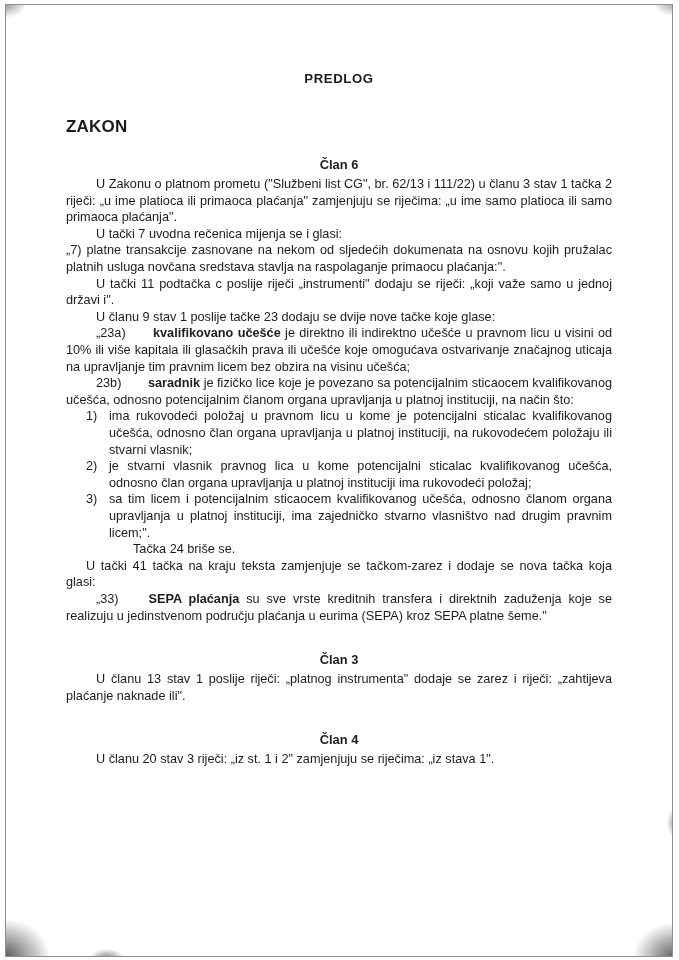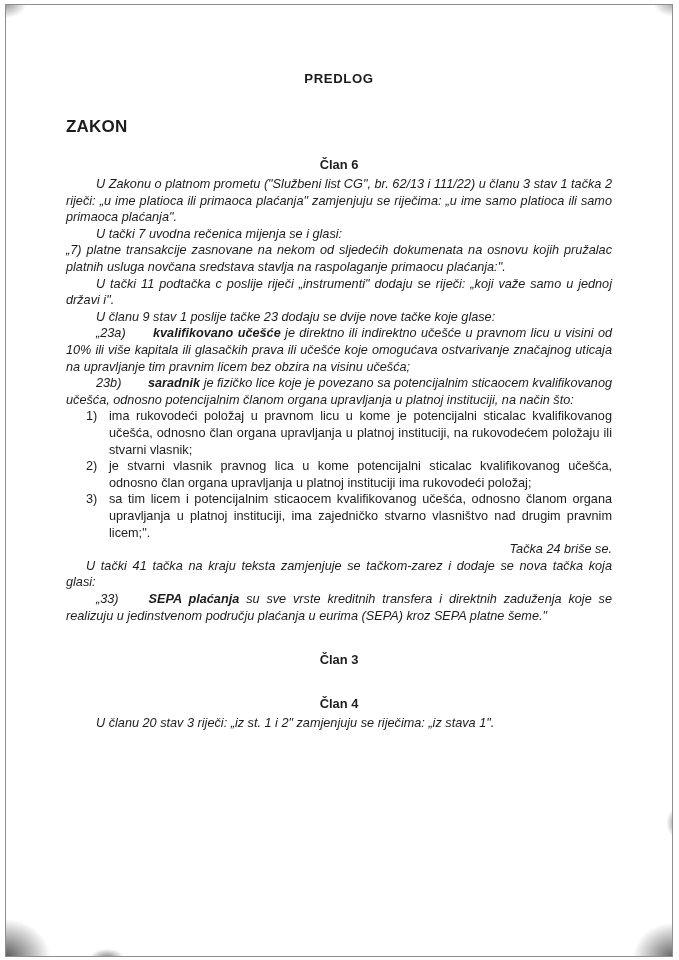--- a/index.html
+++ b/index.html
@@ -42,37 +42,36 @@
     margin: 21px 0 3px 0;
     text-align: center;
     font-size: 12.9px;
     font-weight: bold;
     line-height: 17px;
   }
   .heading.wide-top { margin-top: 27px; }
   .para {
     margin: 0;
     text-align: justify;
-    font-style: italic;
   }
   .indent { text-indent: 30px; }
   .indent-sm { text-indent: 20px; }
   .law-list { margin: 0; }
   .list-item {
     margin: 0;
     position: relative;
     padding-left: 43px;
     text-align: justify;
   }
   .list-item .num {
     position: absolute;
     left: 20px;
     top: 0;
   }
-  .hang { margin-left: 67px; text-align: right; }
+  .hang { margin-left: 67px; text-align: left; }
   b { font-weight: bold; padding-left: 23px; }
   
   .corner { position: absolute; pointer-events: none; }
   .c-tl { top: -2px; left: -2px; width: 24px; height: 16px;
           background: radial-gradient(ellipse at top left, rgba(45,45,45,.55), transparent 68%); }
   .c-tr { top: -2px; right: -2px; width: 22px; height: 14px;
           background: radial-gradient(ellipse at top right, rgba(45,45,45,.45), transparent 68%); }
   .c-bl { bottom: -2px; left: -2px; width: 50px; height: 42px;
           background: radial-gradient(ellipse at bottom left, rgba(25,25,25,.75), transparent 66%); }
   .c-br { bottom: -2px; right: -2px; width: 44px; height: 38px;
@@ -116,18 +115,19 @@
       <p class="list-item"><span class="num">1)</span><span>ima rukovodeći položaj u pravnom licu u kome je potencijalni sticalac kvalifikovanog učešća, odnosno član organa upravljanja u platnoj instituciji, na rukovodećem položaju ili stvarni vlasnik;</span></p>
       <p class="list-item"><span class="num">2)</span><span>je stvarni vlasnik pravnog lica u kome potencijalni sticalac kvalifikovanog učešća, odnosno član organa upravljanja u platnoj instituciji ima rukovodeći položaj;</span></p>
       <p class="list-item"><span class="num">3)</span><span>sa tim licem i potencijalnim sticaocem kvalifikovanog učešća, odnosno članom organa upravljanja u platnoj instituciji, ima zajedničko stvarno vlasništvo nad drugim pravnim licem;".</span></p>
     </div>
 
     <p class="para hang">Tačka 24 briše se.</p>
     <p class="para indent-sm">U tački 41 tačka na kraju teksta zamjenjuje se tačkom-zarez i dodaje se nova tačka koja glasi:</p>
     <p class="para indent"><span>„33) </span><b>SEPA plaćanja</b><span> su sve vrste kreditnih transfera i direktnih zaduženja koje se realizuju u jedinstvenom području plaćanja u eurima (SEPA) kroz SEPA platne šeme."</span></p>
 
     <h2 class="heading wide-top">Član 3</h2>
+    <p class="para indent">U članu 13 stav 1 poslije riječi: „platnog instrumenta" dodaje se zarez i riječi: „zahtijeva plaćanje naknade ili".</p>
 
     <h2 class="heading wide-top">Član 4</h2>
     <p class="para indent">U članu 20 stav 3 riječi: „iz st. 1 i 2" zamjenjuju se riječima: „iz stava 1".</p>
 
   </div>
 </div>
 
 </body></html>

